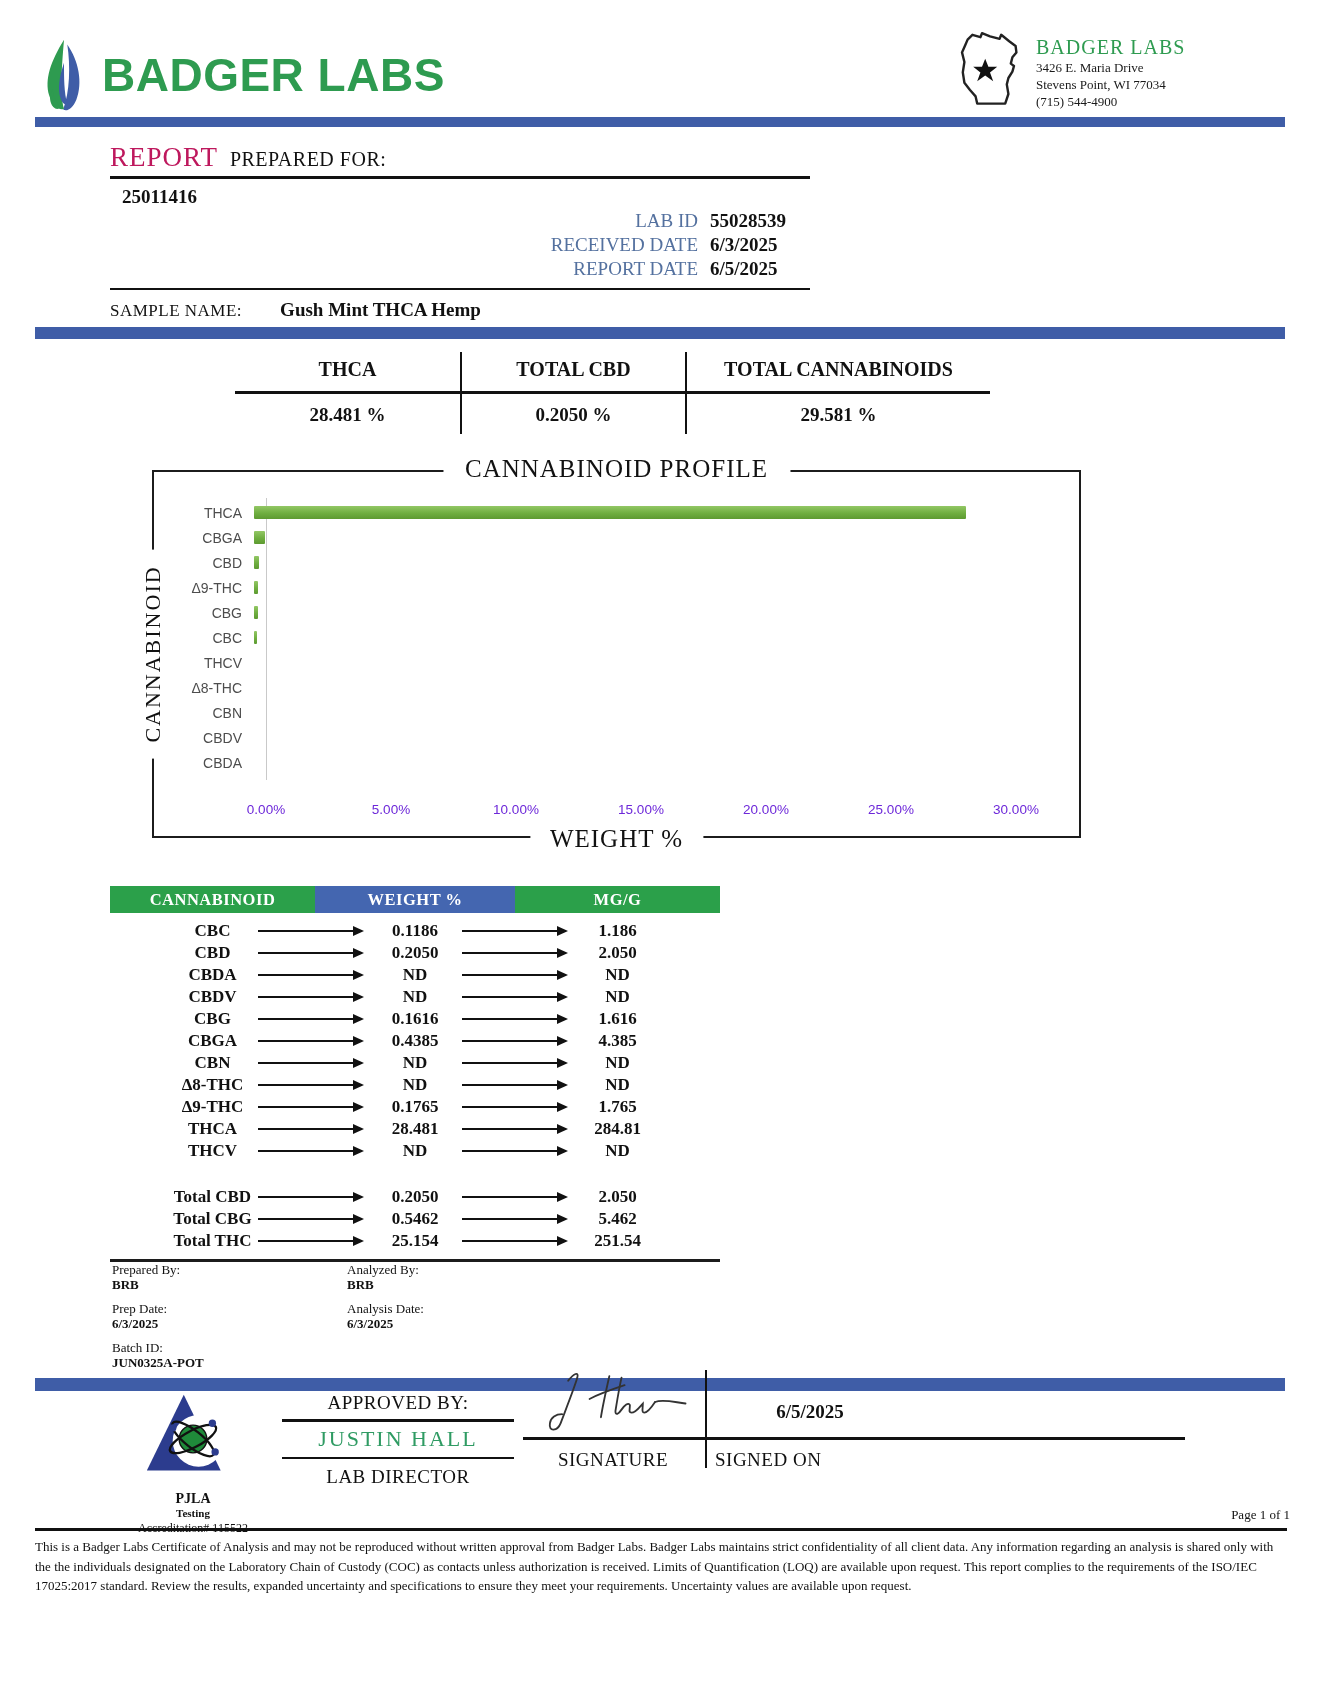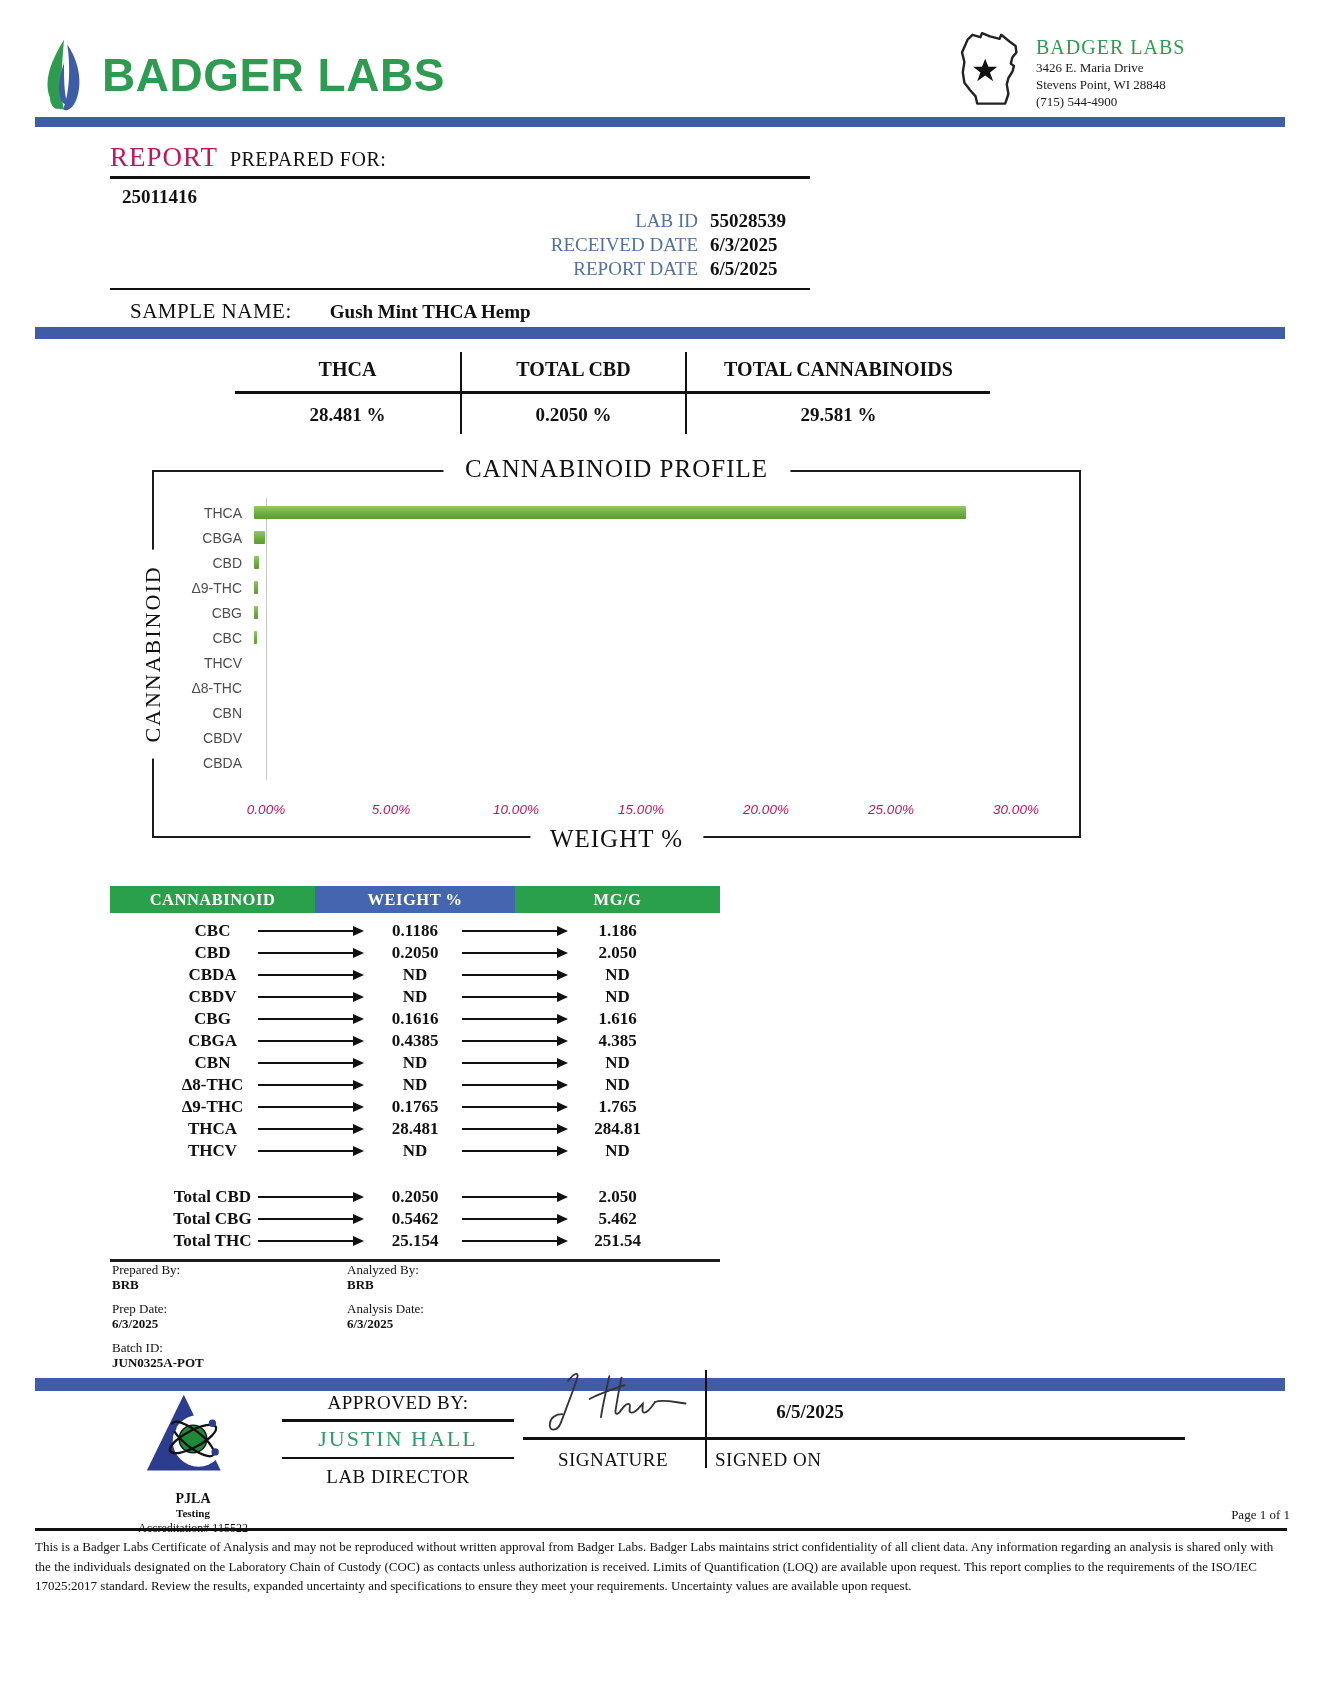--- a/index.html
+++ b/index.html
@@ -28,21 +28,21 @@
   .rep-head { display:flex; align-items:baseline; gap:12px; }
   .rep-word { font-size:27px; color:#be185d; letter-spacing:1px; }
   .rep-rest { font-size:20px; color:#111; letter-spacing:0.5px; }
   .rule { height:2.5px; background:#111; margin-top:3px; }
   .fields { margin-top:6px; }
   .frow { display:flex; align-items:center; height:24px; }
   .flabel { width:588px; text-align:right; color:#54719f; font-size:19px; }
   .fvalue { margin-left:12px; font-weight:bold; font-size:19px; }
   .rule2 { height:2px; background:#111; margin-top:7px; }
   .sample-row { display:flex; align-items:baseline; margin-top:9px; }
-  .sample-label { font-size:21px; letter-spacing:0.5px;margin-left:20px; }
+  .sample-label { font-size:17px; letter-spacing:0.5px; }
   .sample-value { font-weight:bold; font-size:19px; margin-left:38px; }
 
   
   .summary { position:absolute; left:235px; top:352px; width:755px; display:grid; grid-template-columns:225px 225px 305px; }
   .sum-h { font-weight:bold; font-size:20px; text-align:center; padding:6px 0 10px; border-bottom:3px solid #111; }
   .sum-v { font-weight:bold; font-size:19px; text-align:center; padding:10px 0 8px; }
   .vline { border-left:2px solid #111; }
 
   
   .chart-frame { position:absolute; left:152px; top:470px; width:929px; height:368px; border:2px solid #1c1c1c; }
@@ -54,21 +54,21 @@
           padding:0 20px; font-size:25px; letter-spacing:1px; white-space:nowrap; }
   .chart-rows { position:absolute; left:0; top:28px; right:8px; }
   .crow { display:flex; align-items:center; height:25px; }
   .cat { width:100px; text-align:right; padding-right:12px; font-family:"Liberation Sans", sans-serif;
          font-size:14px; color:#4d4d4d; }
   .barwrap { flex:1; }
   .cbar { height:13px; background:linear-gradient(#93c765,#6fae40 55%,#5d9a31); border-radius:1px; }
   .axis0 { position:absolute; left:112px; top:26px; height:282px; width:1px; background:#c9c9c9; }
   .xticks { position:absolute; left:112px; top:330px; width:750px; height:20px; }
   .xticks span { position:absolute; transform:translateX(-50%); font-family:"Liberation Sans", sans-serif;
-                 font-size:13.5px; color:#be185d; white-space:nowrap;font-style:italic; }
+                 font-size:13.5px; color:#6d28d9; white-space:nowrap; }
 
   
   .ctable { position:absolute; left:110px; top:886px; width:610px; }
   .thead { display:grid; grid-template-columns:205px 200px 205px; height:27px; }
   .thead div { color:#fff; font-weight:bold; font-size:16.5px; letter-spacing:0.5px; text-align:center; line-height:27px; }
   .th-green { background:#2ba04a; }
   .th-blue  { background:#4466b0; }
   .tbody { margin-top:7px; }
   .trow { position:relative; display:grid; grid-template-columns:205px 200px 205px; height:22px; align-items:center; }
   .trow div { text-align:center; font-weight:bold; font-size:17px; }
@@ -126,21 +126,21 @@
 
 
   <div class="lab-block">
     <svg width="80" height="84" viewBox="0 0 100 104">
       <path d="M22,14 L28,8 L38,11 L40,6 L50,10 L62,13 L64,8 L74,16 L82,22 L83,30 L78,36 L76,44 L80,47 L78,54 L73,62 L71,70 L73,82 L69,94 L34,94 L32,85 L25,77 L18,68 L16,55 L18,42 L15,30 L19,21 Z" fill="#ffffff" stroke="#222" stroke-width="3" stroke-linejoin="round"></path>
       <path d="M44,38 L48,48 L59,48 L50,55 L54,66 L44,59 L34,66 L38,55 L29,48 L40,48 Z" fill="#111"></path>
     </svg>
     <div class="lab-text">
       <div class="lab-name">BADGER LABS</div>
       <div class="lab-line">3426 E. Maria Drive</div>
-      <div class="lab-line">Stevens Point, WI 28848</div>
+      <div class="lab-line">Stevens Point, WI 77034</div>
       <div class="lab-line">(715) 544-4900</div>
     </div>
   </div>
 
   <div class="hbar bar1"></div>
 
   <div class="report">
     <div class="rep-head">
       <span class="rep-word">REPORT</span>
       <span class="rep-rest">PREPARED FOR:</span>

